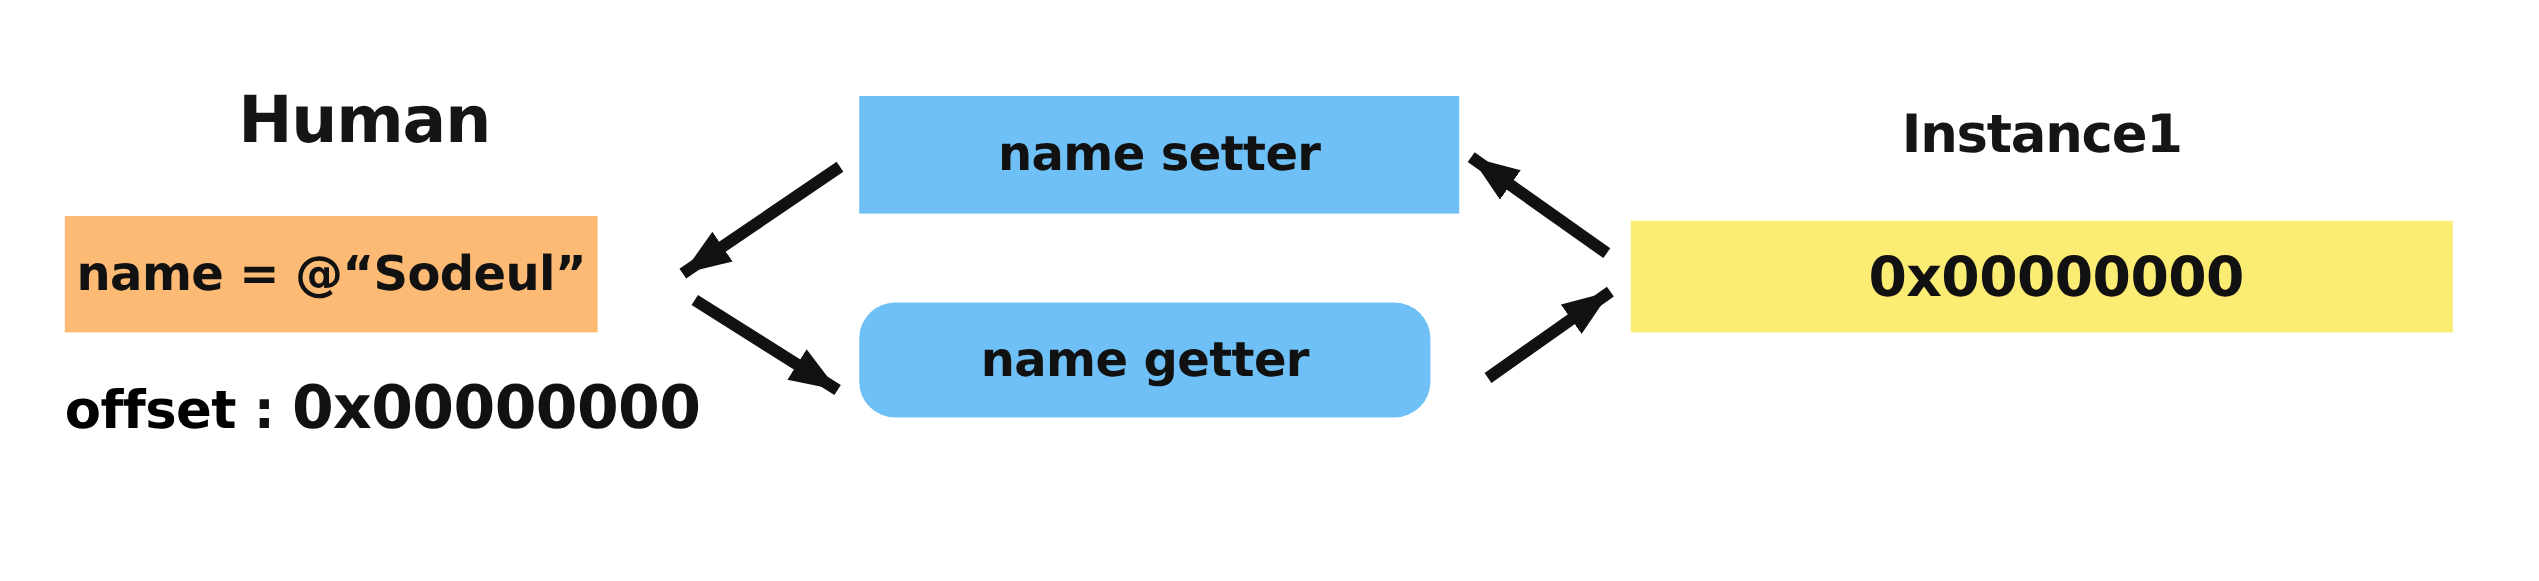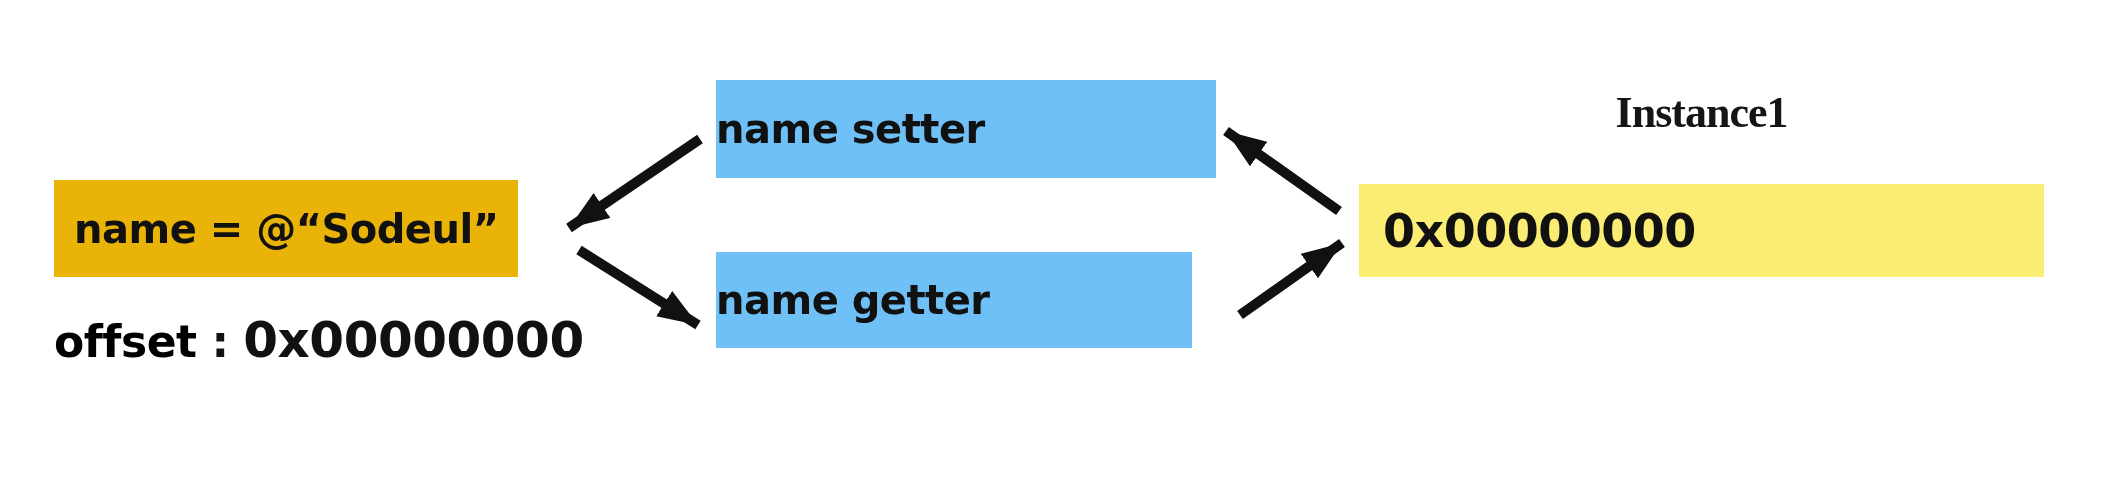--- a/index.html
+++ b/index.html
@@ -30,55 +30,54 @@
     width: 499px;
     font-size: 54px;
     line-height: 60px;
   }
   .title-instance {
     left: 1359px;
     top: 88px;
     width: 685px;
     font-size: 44px;
     line-height: 50px;
-    font-family: Liberation Serif, serif;
   }
   .box {
     position: absolute;
     display: flex;
     align-items: center;
-    justify-content: flex-start;
+    justify-content: center;
     font-weight: 700;
     white-space: nowrap;
     letter-spacing: -0.5px;
   }
   .box-human-prop {
     left: 54px;
     top: 180px;
     width: 444px;
     height: 97px;
-    background: #eab308;
+    background: #fdba74;
     font-size: 40px;
-    padding-left: 20px;
   }
   .box-setter {
     left: 716px;
     top: 80px;
     width: 500px;
     height: 98px;
     background: #6EC0F6;
     font-size: 40px;
   }
   .box-getter {
     left: 716px;
     top: 252px;
     width: 476px;
     height: 96px;
     background: #6EC0F6;
     font-size: 40px;
+    border-radius: 30px;
   }
   .box-instance-prop {
     left: 1359px;
     top: 184px;
     width: 685px;
     height: 93px;
     background: #FBEC74;
   }
   .box-instance-prop .prop-label {
     font-size: 40px;
@@ -115,20 +114,21 @@
     width: 2116px;
     height: 484px;
     pointer-events: none;
   }
 </style>
 </head>
 <body>
 
 <div class="canvas">
 
+  <div class="title title-human">Human</div>
 
   <div class="box box-human-prop">
     <span>name = @“Sodeul”</span>
   </div>
 
   <div class="offset-line">
     <span class="offset-label">offset</span><span class="offset-sep"> : </span><span class="offset-value">0x00000000</span>
   </div>
 
   <div class="box box-setter">

